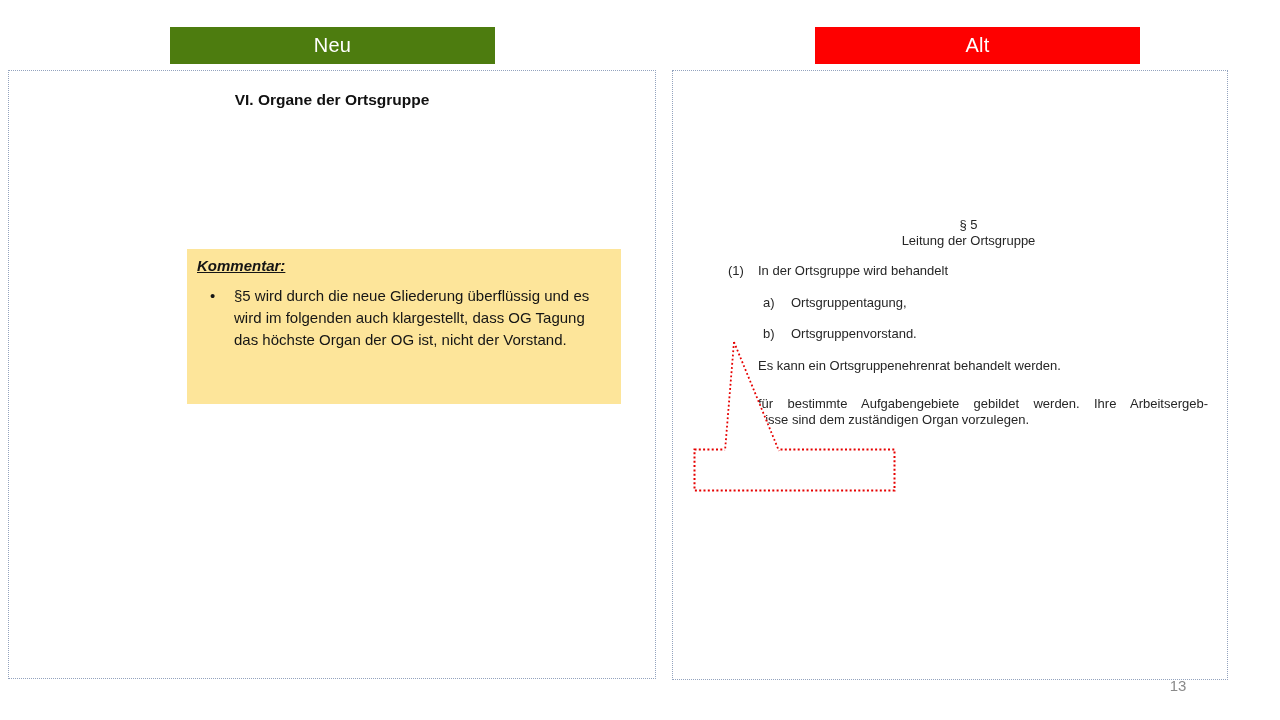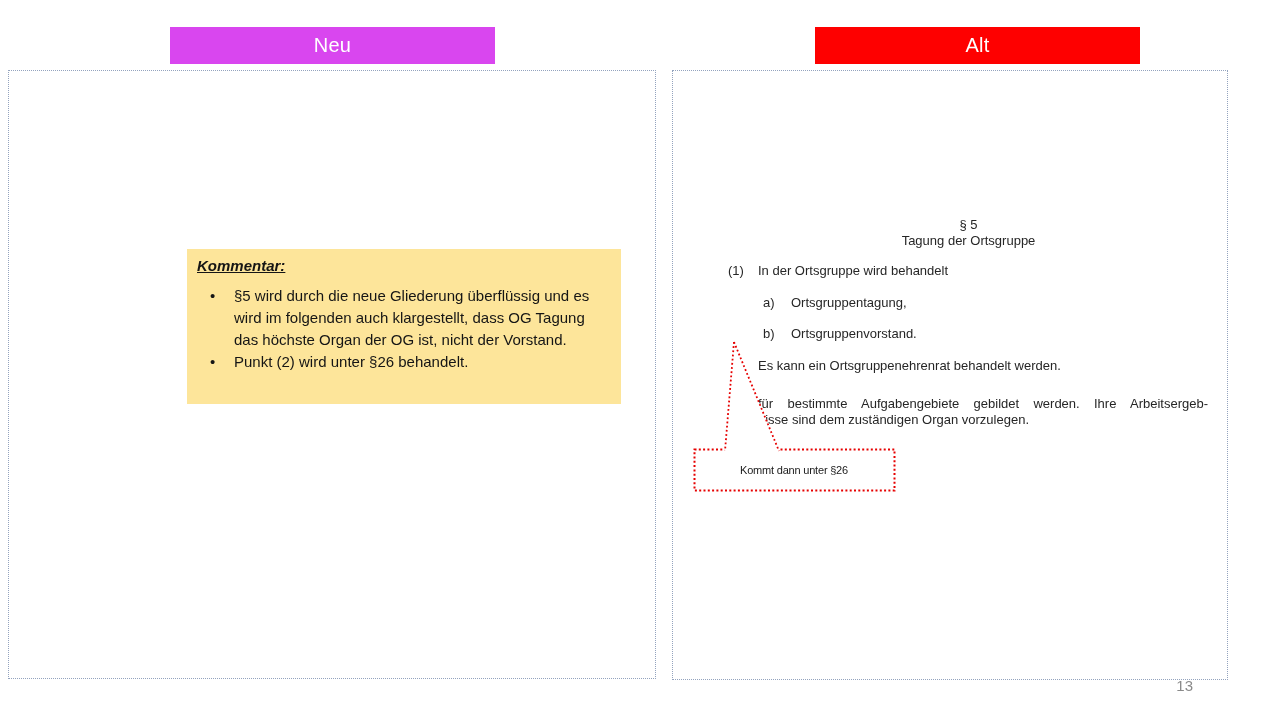--- a/index.html
+++ b/index.html
@@ -8,21 +8,21 @@
     font-family:"Liberation Sans", sans-serif;color:#1a1a1a;
   }
   .slide{position:relative;width:1280px;height:720px;background:#fff;}
 
   
   .hdr{
     position:absolute;top:27px;width:325px;height:37px;
     display:flex;align-items:center;justify-content:center;
     color:#ffffff;font-size:20px;letter-spacing:.3px;
   }
-  .hdr-neu{left:170px;background:#d946ef;}
+  .hdr-neu{left:170px;background:#4d7c0f;}
   .hdr-alt{left:795px;background:#FE0000;margin-left:20px;}
 
   
   .panel{
     position:absolute;top:70px;background:#fff;
     border:1px dotted #93A3BE;box-sizing:border-box;
   }
   .panel-left{left:8px;width:648px;height:609px;}
   .panel-right{left:672px;width:556px;height:610px;}
 
@@ -66,48 +66,48 @@
 
   
   .callout-svg{position:absolute;left:0;top:0;pointer-events:none;}
   .callout-text{
     position:absolute;left:21px;top:378px;width:200px;height:41px;
     display:flex;align-items:center;justify-content:center;
     font-size:11px;color:#1a1a1a;letter-spacing:-0.2px;
   }
 
   .page-number{
-    position:absolute;left:1163px;top:677px;width:30px;text-align:right;
+    position:absolute;left:1163px;top:677px;width:30px;text-align:center;
     font-size:15px;color:#8A8A8A;
   }
 </style>
 </head>
 <body>
 
 <div class="slide">
 
   <div class="hdr hdr-neu">Neu</div>
   <div class="hdr hdr-alt">Alt</div>
 
   <div class="panel panel-left">
+    <div class="panel-title">VI. Organe der Ortsgruppe</div>
 
     <div class="comment-box">
       <div class="comment-heading">Kommentar:</div>
       <ul class="comment-list">
         <li>§5 wird durch die neue Gliederung überflüssig und es wird im folgenden auch klargestellt, dass OG Tagung das höchste Organ der OG ist, nicht der Vorstand.</li>
-        <li>Punkt (2) wird unter §26 behandelt.</li>
       </ul>
     </div>
   </div>
 
   <div class="panel panel-right">
 
     <div class="doc">
       <div class="abs doc-center" style="top:0;">§ 5</div>
-      <div class="abs doc-center" style="top:16px;">Tagung der Ortsgruppe</div>
+      <div class="abs doc-center" style="top:16px;">Leitung der Ortsgruppe</div>
 
       <div class="abs doc-row" style="top:46px;">
         <span class="num">(1)</span>
         <span>In der Ortsgruppe wird behandelt</span>
       </div>
 
       <div class="abs sub-row" style="top:78px;">
         <span class="sub-label">a)</span>
         <span>Ortsgruppentagung,</span>
       </div>
@@ -127,17 +127,16 @@
         </span>
       </div>
     </div>
 
     <svg class="callout-svg" width="556" height="610" viewBox="0 0 556 610">
       <rect x="21.5" y="378.5" width="200" height="41" fill="#ffffff" stroke="#E60000" stroke-width="2" stroke-dasharray="2 2.3"></rect>
       <polygon points="61,271 51,381 107,381" fill="#ffffff" stroke="none"></polygon>
       <line x1="61" y1="271" x2="52" y2="380" stroke="#E60000" stroke-width="1.8" stroke-dasharray="1.8 2.4"></line>
       <line x1="61" y1="271" x2="106" y2="380" stroke="#E60000" stroke-width="1.8" stroke-dasharray="1.8 2.4"></line>
     </svg>
-    <div class="callout-text">Kommt dann unter §26</div>
   </div>
 
   <div class="page-number">13</div>
 </div>
 
 </body></html>

